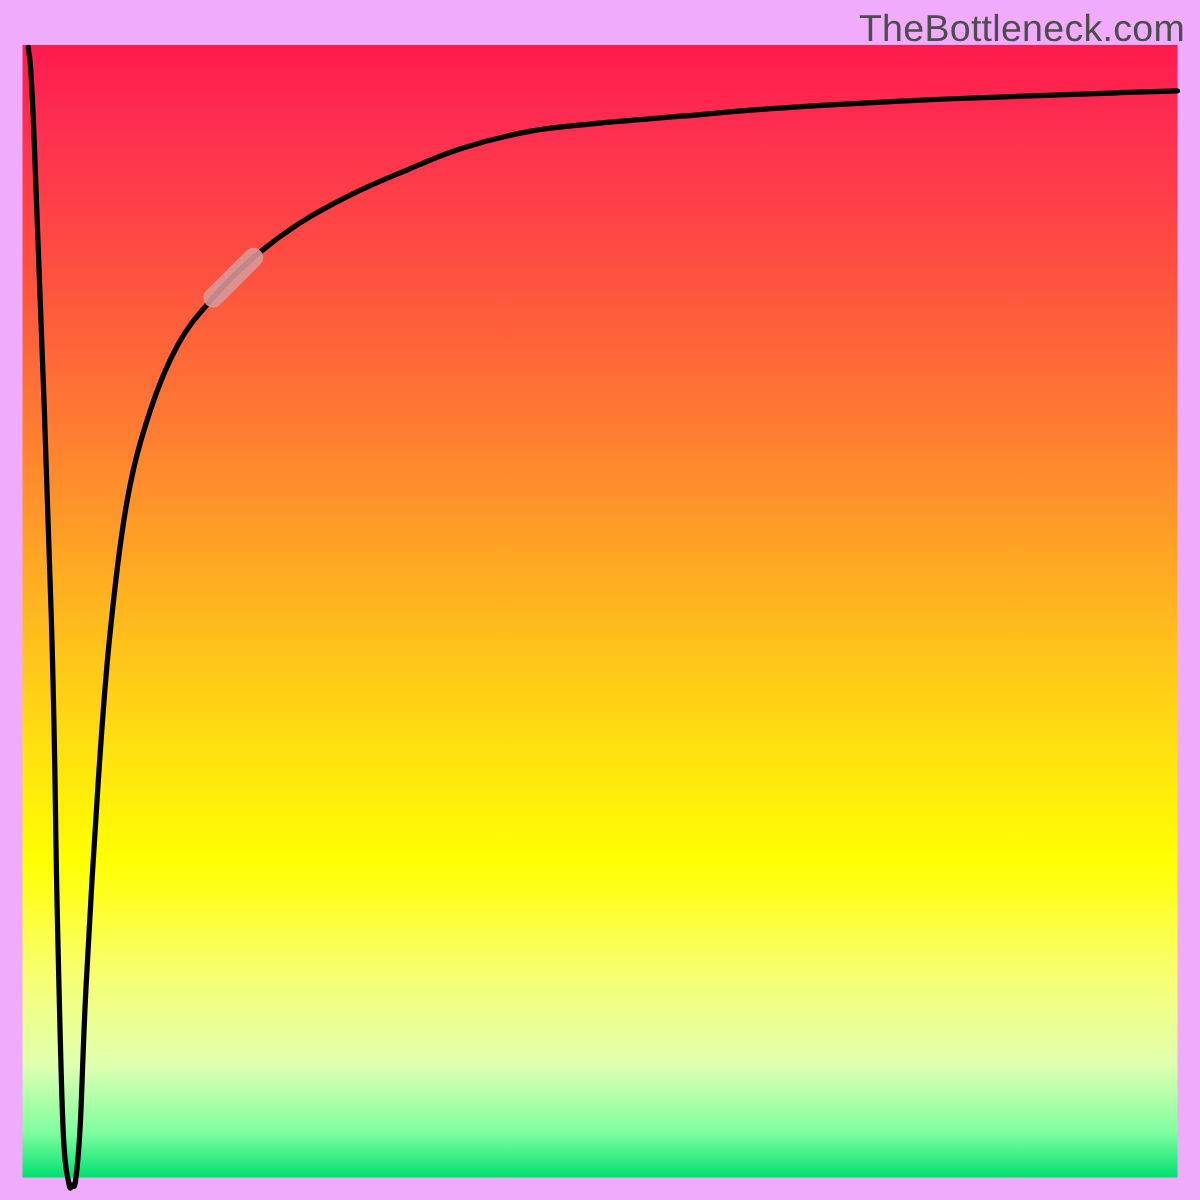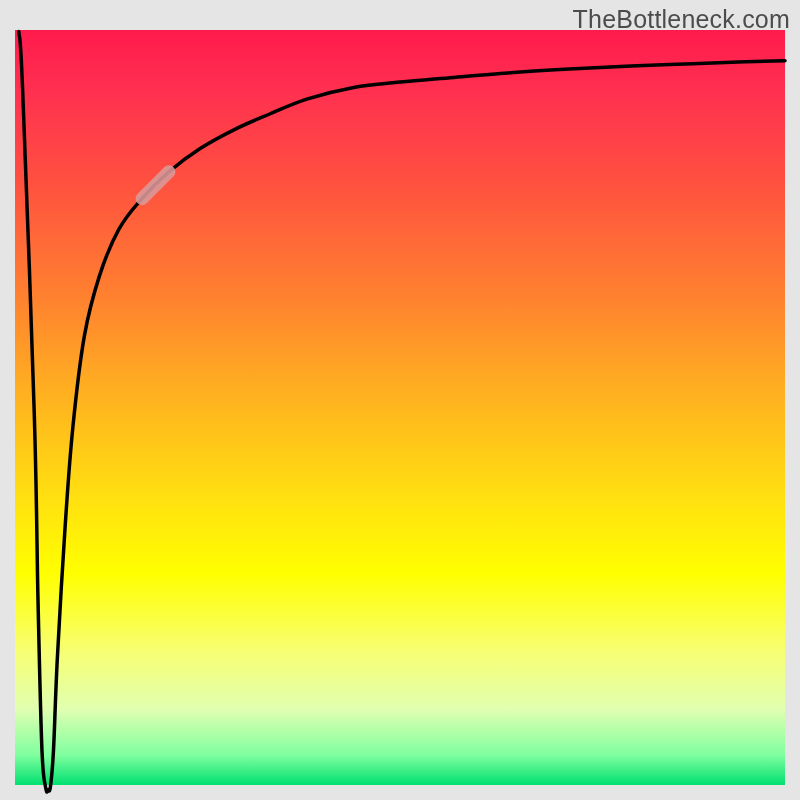--- a/index.html
+++ b/index.html
@@ -9,21 +9,21 @@
     height: 800px;
     background: #000;
     font-family: "Helvetica Neue", Helvetica, Arial, sans-serif;
     overflow: hidden;
   }
 
   .chart-container {
     position: relative;
     width: 800px;
     height: 800px;
-    background: #e5e5e5;
+    background: #f0abfc;
   }
 
   
   .plot-area {
     position: absolute;
     left: 15px;
     top: 30px;
     width: 770px;
     height: 755px;
     background: linear-gradient(to bottom,

